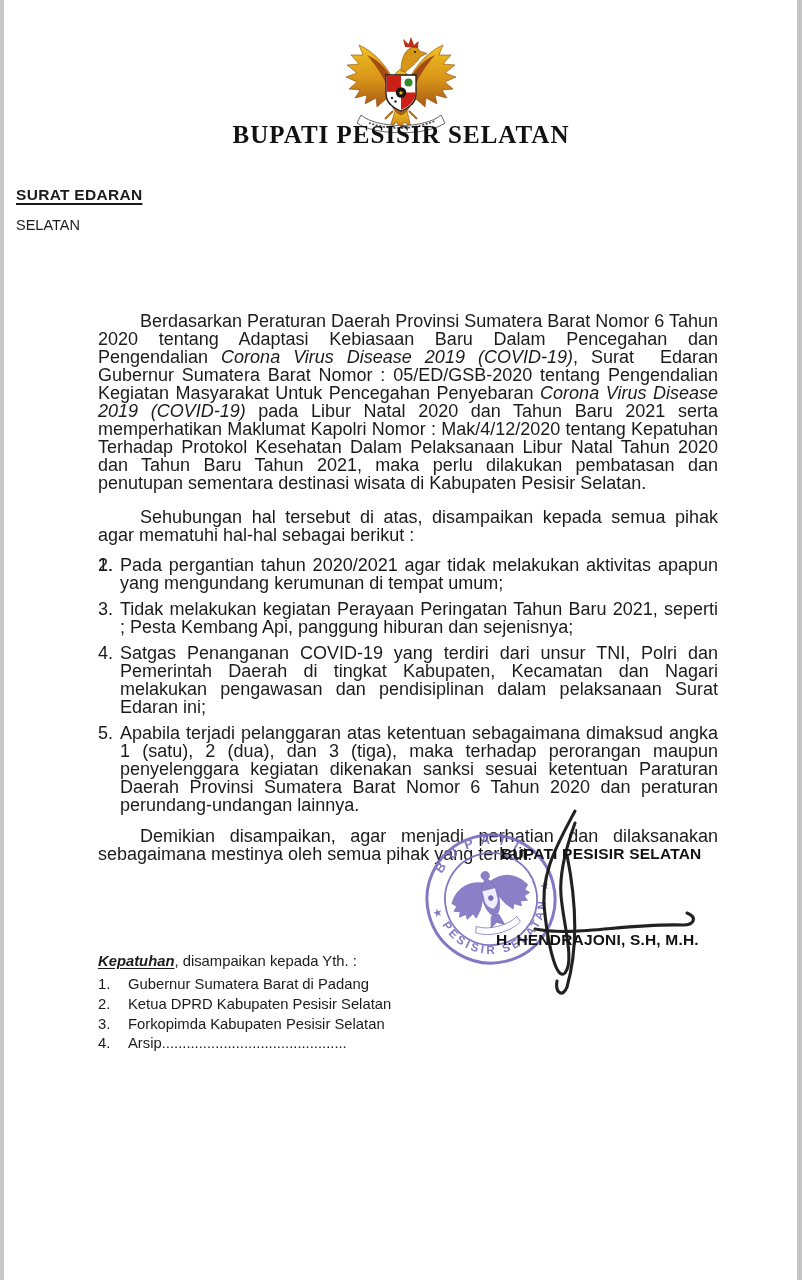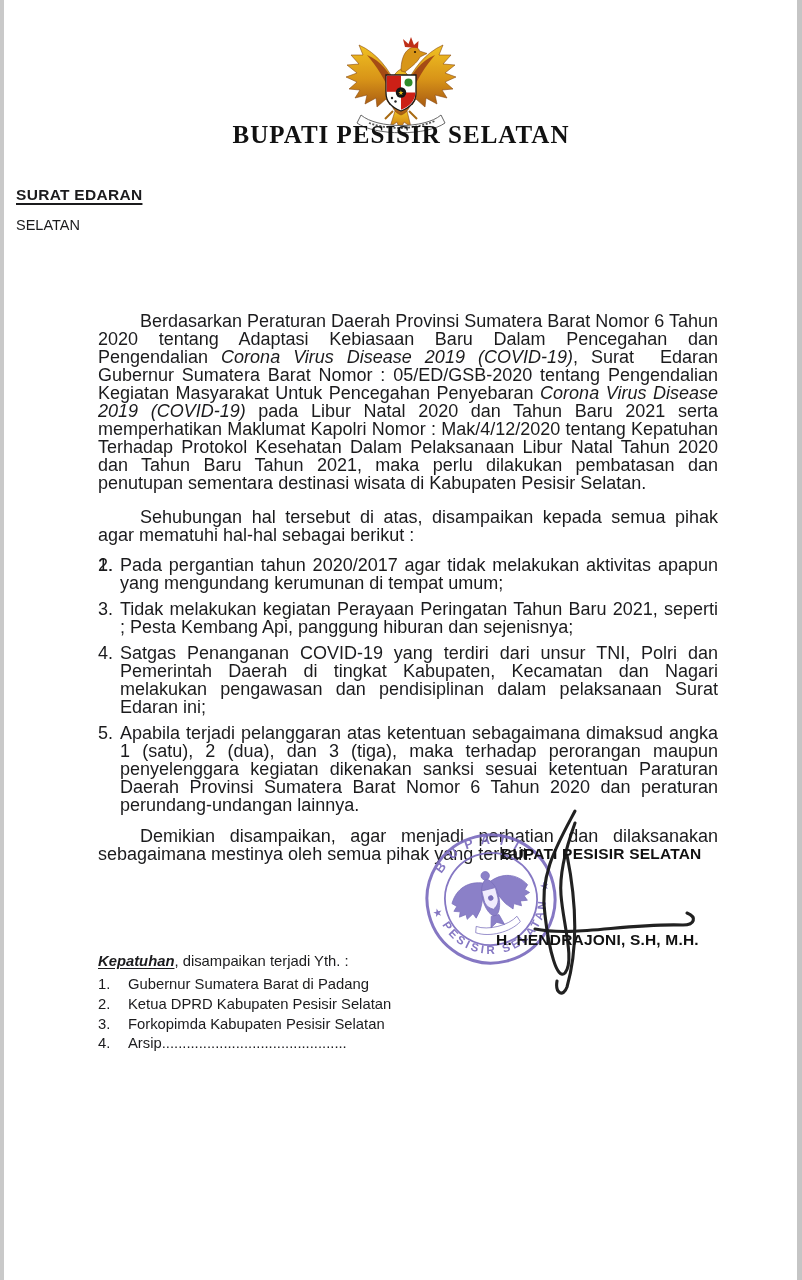--- a/index.html
+++ b/index.html
@@ -130,21 +130,21 @@
 
   <div class="body-block">
     <p class="opening">Berdasarkan Peraturan Daerah Provinsi Sumatera Barat Nomor 6 Tahun 2020 tentang Adaptasi Kebiasaan Baru Dalam Pencegahan dan Pengendalian <i>Corona Virus Disease 2019 (COVID-19)</i>, Surat&nbsp; Edaran Gubernur Sumatera Barat Nomor : 05/ED/GSB-2020 tentang Pengendalian Kegiatan Masyarakat Untuk Pencegahan Penyebaran <i>Corona Virus Disease 2019 (COVID-19)</i> pada Libur Natal 2020 dan Tahun Baru 2021 serta memperhatikan Maklumat Kapolri Nomor : Mak/4/12/2020 tentang Kepatuhan Terhadap Protokol Kesehatan Dalam Pelaksanaan Libur Natal Tahun 2020 dan Tahun Baru Tahun 2021, maka perlu dilakukan pembatasan dan penutupan sementara destinasi wisata di Kabupaten Pesisir Selatan.</p>
     <p class="second">Sehubungan hal tersebut di atas, disampaikan kepada semua pihak agar mematuhi hal-hal sebagai berikut :</p>
     <ol class="provisions">
       <li>
         <span class="num">1.</span>
       </li>
       <li>
         <span class="num">2.</span>
-        <span>Pada pergantian tahun 2020/2017 agar tidak melakukan aktivitas apapun yang mengundang kerumunan di tempat umum;</span>
+        <span>Pada pergantian tahun 2020/2021 agar tidak melakukan aktivitas apapun yang mengundang kerumunan di tempat umum;</span>
       </li>
       <li>
         <span class="num">3.</span>
         <span>Tidak melakukan kegiatan Perayaan Peringatan Tahun Baru 2021, seperti ; Pesta Kembang Api, panggung hiburan dan sejenisnya;</span>
       </li>
       <li>
         <span class="num">4.</span>
         <span>Satgas Penanganan COVID-19 yang terdiri dari unsur TNI, Polri dan Pemerintah Daerah di tingkat Kabupaten, Kecamatan dan Nagari melakukan pengawasan dan pendisiplinan dalam pelaksanaan Surat Edaran ini;</span>
       </li>
       <li>
@@ -191,21 +191,21 @@
   <svg class="ink-svg" viewBox="0 0 210 190">
     <g fill="none" stroke="#161616" stroke-width="3.1" stroke-linecap="round" opacity="0.95">
       <path d="M70 6 C52 40 34 70 40 110 C44 145 52 176 60 168 C70 156 58 118 56 90 C54 66 62 40 70 18"></path>
       <path d="M62 50 C70 90 74 140 62 182 C58 193 50 188 52 176"></path>
       <path d="M30 124 C70 132 120 118 178 120 C190 120 192 112 182 108"></path>
     </g>
   </svg>
 
   <div class="tembusan">
     <p class="tembusan-heading">
-      <span class="t-word">Kepatuhan</span><span>, disampaikan terjadi Yth. :</span>
+      <span class="t-word">Kepatuhan</span><span>, disampaikan kepada Yth. :</span>
     </p>
     <ol>
       <li>
         <span class="num">1.</span>
         <span>Gubernur Sumatera Barat di Padang</span>
       </li>
       <li>
         <span class="num">2.</span>
         <span>Ketua DPRD Kabupaten Pesisir Selatan</span>
       </li>

